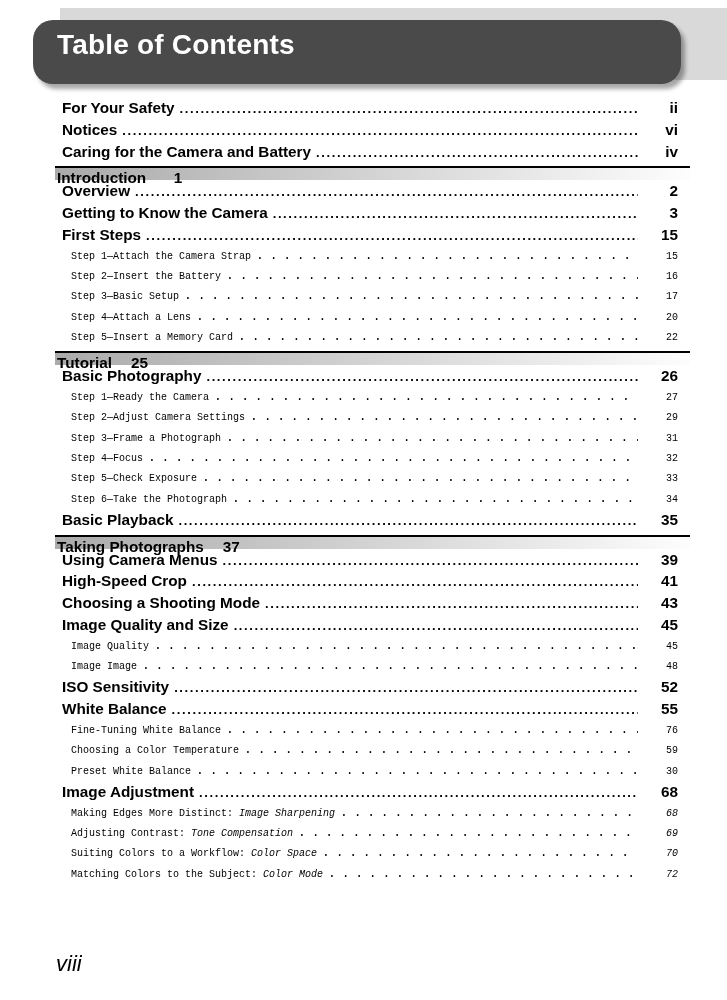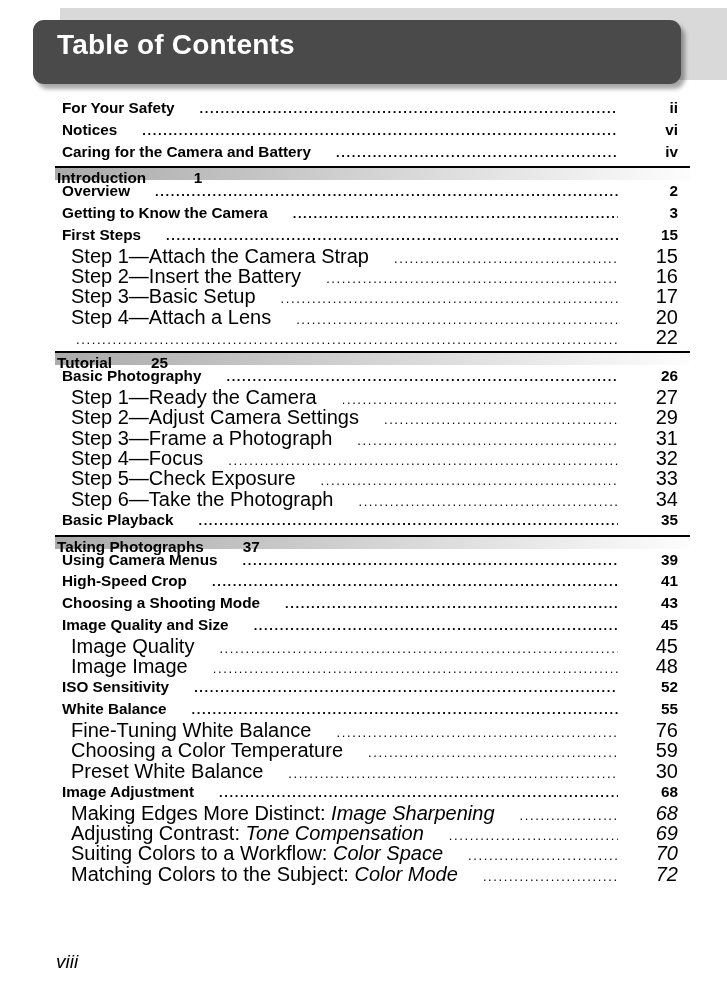--- a/index.html
+++ b/index.html
@@ -8,33 +8,33 @@
     font-family:"Liberation Sans",sans-serif;color:#000;overflow:hidden;
   }
   
   .title-strip{
     position:absolute;left:60px;right:0;top:8px;height:72px;
     background:var(--strip-bg,#d9d9d9);
   }
   .title-banner{
     position:absolute;left:33px;top:20px;width:648px;height:64px;
     background:var(--banner-bg,#4a4a4a);
-    border-radius:11px;
+    border-radius:20px;
     box-shadow:4px 5px 4px rgba(0,0,0,0.35);
     box-sizing:border-box;
     padding:9px 0 0 24px;
   }
   .title-banner h1{
     margin:0;font-size:28px;font-weight:bold;color:#fff;letter-spacing:.2px;
   }
   
   .toc{
     position:absolute;left:55px;top:97px;width:635px;
   }
-  .row{display:flex;align-items:baseline;box-sizing:border-box;gap:20px;}
+  .row{display:flex;align-items:baseline;box-sizing:border-box;}
   .row .page{min-width:36px;text-align:right;white-space:nowrap;}
   .row .leader{
     flex:1;overflow:hidden;white-space:nowrap;position:relative;
     margin:0 4px 0 5px;align-self:baseline;
   }
   .leader::after{
     content:". . . . . . . . . . . . . . . . . . . . . . . . . . . . . . . . . . . . . . . . . . . . . . . . . . . . . . . . . . . . . . . . . . . . . . . . . . . . . . . . . . . . . . . . . . . . . . . . . . . . . . . . . . . . . . . . . . . . . . . .";
     font-size:13px;letter-spacing:-1px;color:#000;
   }
   .row.lvl0{
@@ -45,30 +45,31 @@
     padding:0 12px 0 2px;
   }
   .row.lvl0 .page{font-weight:bold;}
   .row.lvl1{
     height:21.8px;line-height:21.8px;
     font-weight:bold;font-size:15.3px;
     padding:0 12px 0 7px;
   }
   .row.lvl2{
     height:20.3px;line-height:20.3px;
-    font-weight:normal;font-size:20px;
+    font-weight:normal;font-size:10px;
     padding:0 12px 0 16px;
+    font-family:Liberation Mono, monospace;
   }
   .row .lbl{white-space:nowrap;}
   .row .lbl em{font-style:italic;}
   .page.it{font-style:italic;}
   
   .footer-page{
     position:absolute;left:56px;top:951px;
-    font-size:19px;font-style:italic;
+    font-size:22px;font-style:italic;
   }
 </style>
 </head>
 <body style="--banner-bg: #4a4a4a; --strip-bg: #d9d9d9; --band-from: #aaaaaa; --band-to: #fdfdfd;">
 
 <div>
 
   <div class="title-strip"></div>
 
   <div class="title-banner">
@@ -124,20 +125,21 @@
         <span class="lbl">Step 3—Basic Setup</span>
         <span class="leader"></span>
         <span class="page">17</span>
       </div>
       <div class="row lvl2">
         <span class="lbl">Step 4—Attach a Lens</span>
         <span class="leader"></span>
         <span class="page">20</span>
       </div>
       <div class="row lvl2">
+        <span class="lbl">Step 5—Insert a Memory Card</span>
         <span class="leader"></span>
         <span class="page">22</span>
       </div>
       <div class="row lvl0">
         <span class="lbl">Tutorial</span>
         <span class="page">25</span>
       </div>
       <div class="row lvl1">
         <span class="lbl">Basic Photography</span>
         <span class="leader"></span>

